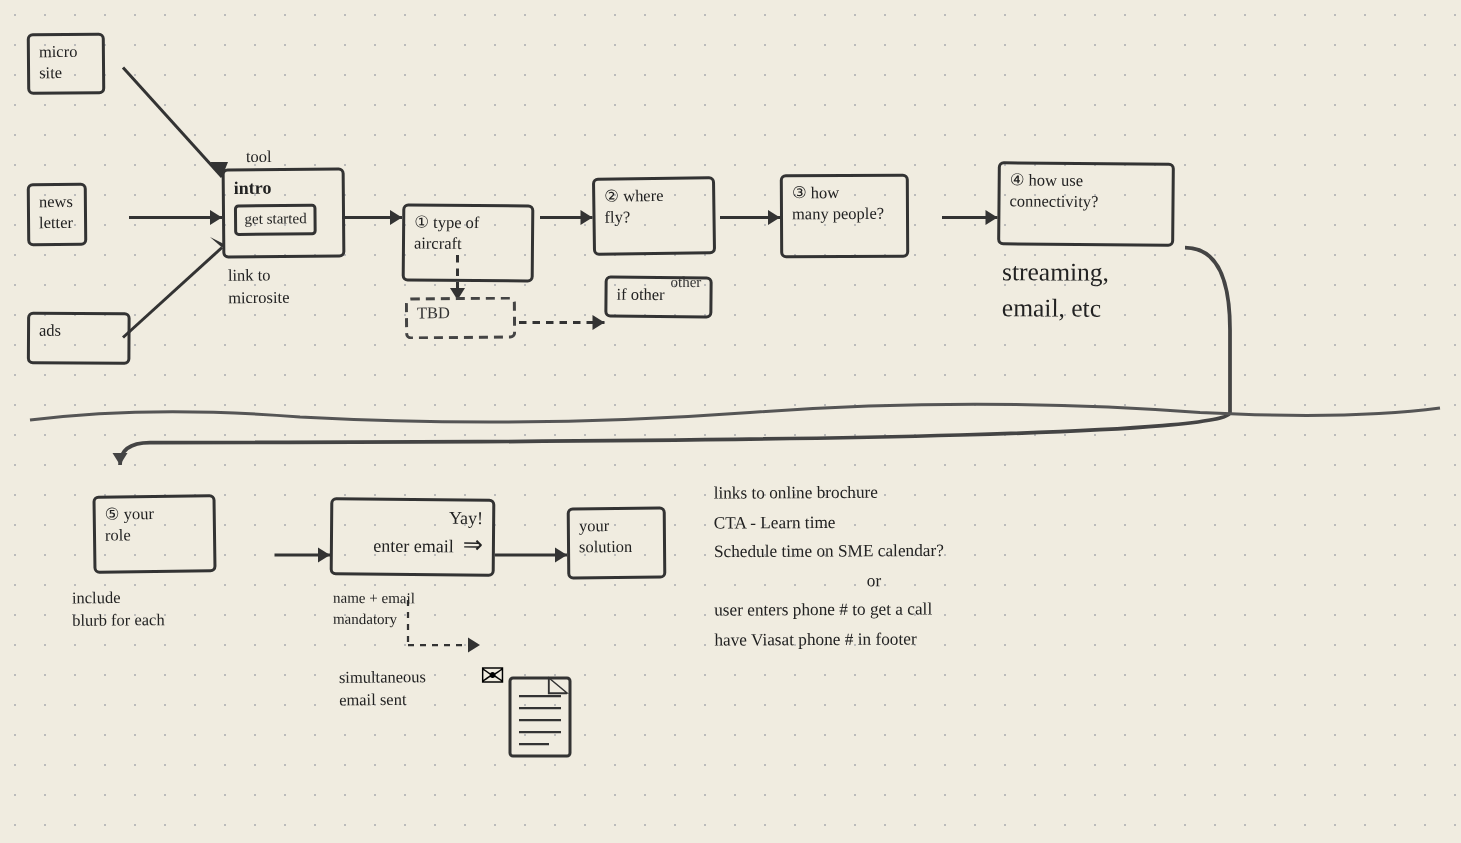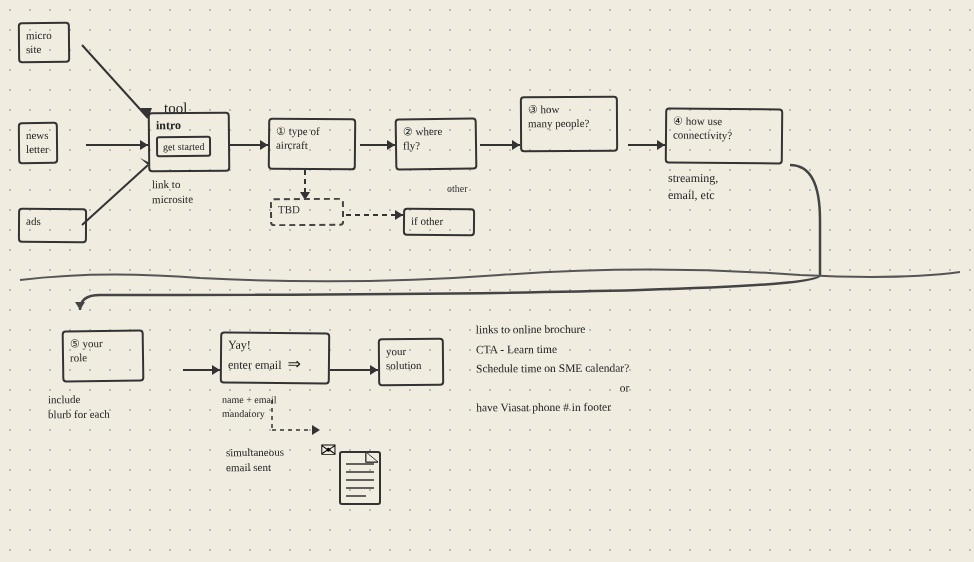--- a/index.html
+++ b/index.html
@@ -130,86 +130,86 @@
 
   <div class="sketch-box" style="left:18px; top:122px; width:40px; min-height:42px; transform:rotate(-0.5deg)">
     <span style="white-space:pre">news
 letter</span>
   </div>
 
   <div class="sketch-box" style="left:18px; top:208px; width:69px; min-height:35px; transform:rotate(0.3deg)">
     <span>ads</span>
   </div>
 
-  <div class="label-text" style="left:164px; top:98px; font-size:15px; transform:rotate(-0.5deg)">
+  <div class="label-text" style="left:164px; top:98px; font-size:11px; transform:rotate(-0.5deg)">
     <span>tool</span>
   </div>
 
   <div class="sketch-box" style="left:148px; top:112px; width:82px; min-height:60px; transform:rotate(-0.5deg)">
     <div style="font-size:12px; font-weight:bold">intro</div>
     <div class="inner-box">
       <span>get started</span>
     </div>
   </div>
 
   <div class="label-text" style="left:152px; top:177px; font-size:11px; transform:rotate(-0.5deg)">
     <span style="white-space:pre">link to
 microsite</span>
   </div>
 
-  <div class="sketch-box slight-right" style="left:268px; top:118px; width:88px; min-height:52px;">
+  <div class="sketch-box slight-right" style="left:268px; top:136px; width:88px; min-height:52px;">
     <span style="white-space:pre">① type of
 aircraft</span>
   </div>
 
   <div class="sketch-box slight-left" style="left:395px; top:118px; width:82px; min-height:52px;">
     <span style="white-space:pre">② where
 fly?</span>
   </div>
 
-  <div class="sketch-box" style="left:520px; top:96px; width:98px; min-height:56px; transform:rotate(-0.3deg)">
+  <div class="sketch-box" style="left:520px; top:116px; width:86px; min-height:56px; transform:rotate(-0.3deg)">
     <span style="white-space:pre">③ how
 many people?</span>
   </div>
 
   <div class="sketch-box slight-right" style="left:665px; top:108px; width:118px; min-height:56px;">
     <span style="white-space:pre">④ how use
 connectivity?</span>
   </div>
 
-  <div class="label-text" style="left:668px; top:170px; font-size:12px; transform:rotate(0.3deg)">
+  <div class="label-text" style="left:668px; top:170px; font-size:17px; transform:rotate(0.3deg)">
     <span style="white-space:pre">streaming,
 email, etc</span>
   </div>
 
   <div style="position:absolute; left:270px; top:198px; width:74px; min-height:28px;
               border: 2px dashed #444; border-radius:4px; padding:3px 6px;
               font-size:11px; color:#333; transform:rotate(-0.5deg);">
     <span>TBD</span>
   </div>
 
-  <div class="sketch-box" style="left:403px; top:208px; width:72px; min-height:28px; transform:rotate(0.5deg)">
+  <div class="sketch-box" style="left:403px; top:184px; width:72px; min-height:28px; transform:rotate(0.5deg)">
     <span>if other</span>
   </div>
 
   <div class="label-text" style="left:447px; top:182px; font-size:10px; color:#333">
     <span>other</span>
   </div>
 
   <div class="sketch-box" style="left:62px; top:330px; width:82px; min-height:52px; transform:rotate(-0.8deg)">
     <span style="white-space:pre">⑤ your
 role</span>
   </div>
 
   <div class="label-text" style="left:48px; top:392px; font-size:11px; transform:rotate(-0.5deg)">
     <span style="white-space:pre">include
 blurb for each</span>
   </div>
 
-  <div class="sketch-box slight-right" style="left:220px; top:332px; width:110px; min-height:52px;">
+  <div class="sketch-box slight-right" style="left:220px; top:332px; width:110px; min-height:52px;text-align:right;">
     <div style="font-size:12px;">
       <span style="white-space:pre">Yay!
 enter email</span>
       <span style="font-size:16px; margin-left:3px;">⇒</span>
     </div>
   </div>
 
   <div class="label-text" style="left:222px; top:393px; font-size:10px; transform:rotate(0.3deg)">
     <span style="white-space:pre">name + email
 mandatory</span>
@@ -217,21 +217,22 @@
 
   <div class="sketch-box" style="left:378px; top:338px; width:66px; min-height:48px; transform:rotate(-0.5deg)">
     <span style="white-space:pre">your
 solution</span>
   </div>
 
   <div class="label-text" style="left:476px; top:320px; font-size:11.5px; line-height:1.7; transform:rotate(-0.3deg)">
     <div>links to online brochure</div>
     <div>CTA - Learn time</div>
     <div>Schedule time on SME calendar?</div>
-    <div style="text-align:right; padding-left:60px;">or</div>
+    <div style="text-align:center; padding-left:60px;">or</div>
+    <div>user enters phone # to get a call</div>
     <div>have Viasat phone # in footer</div>
   </div>
 
   <div class="label-text" style="left:226px; top:445px; font-size:11px; transform:rotate(-0.5deg)">
     <span style="white-space:pre">simultaneous
 email sent</span>
   </div>
 
   <div class="envelope-icon" style="left:320px; top:438px; font-size:20px;">✉</div>
 

